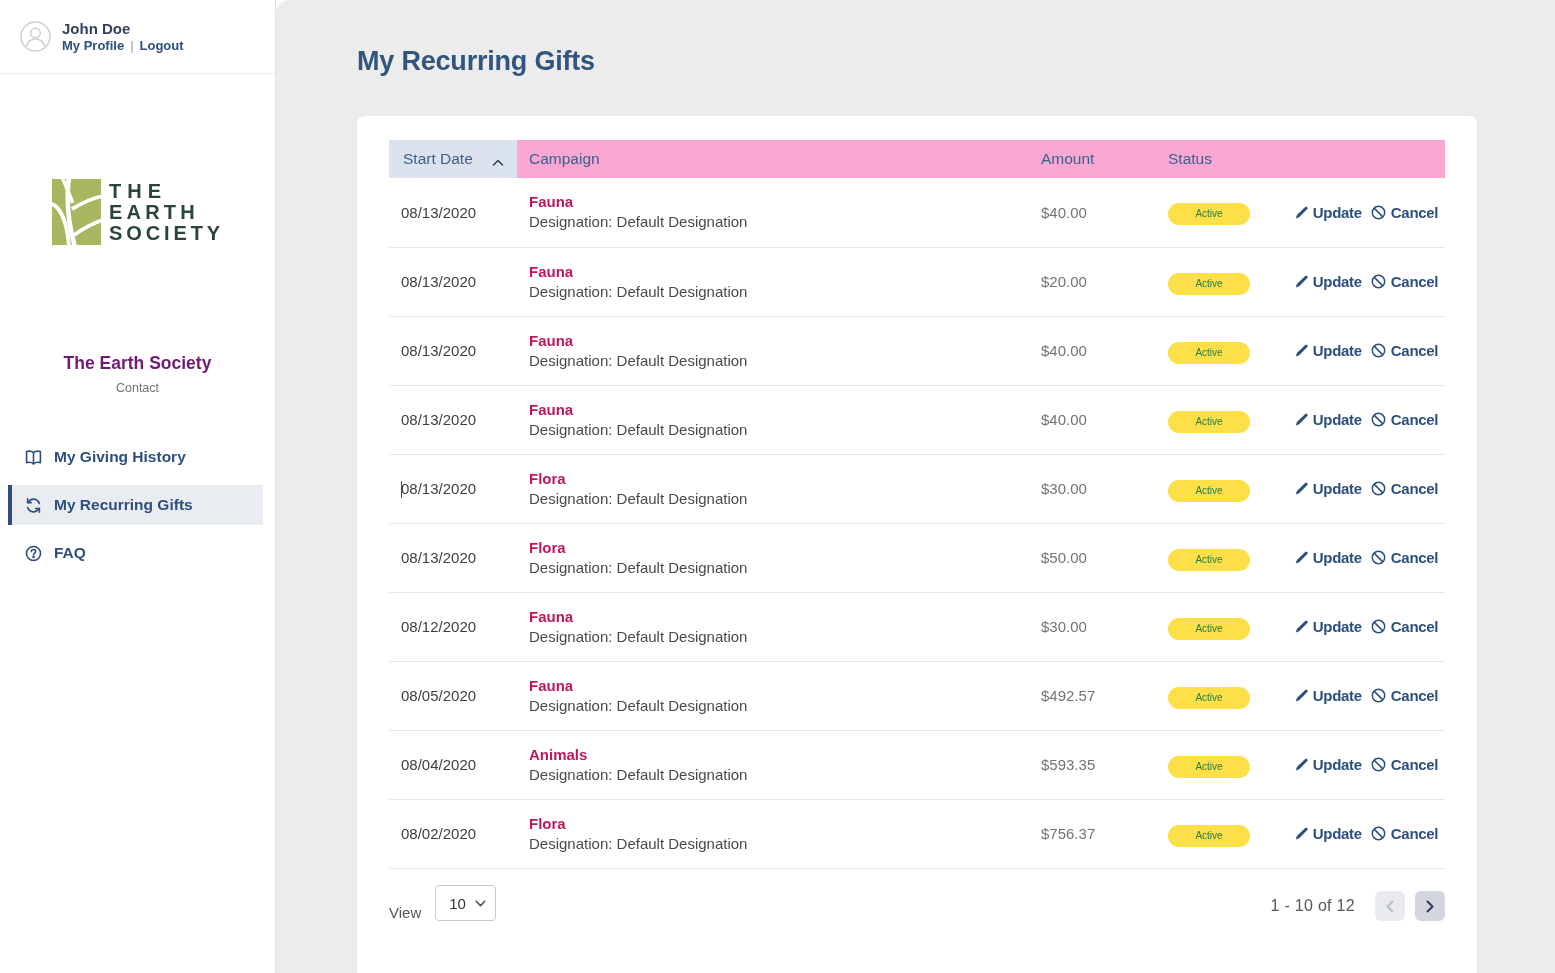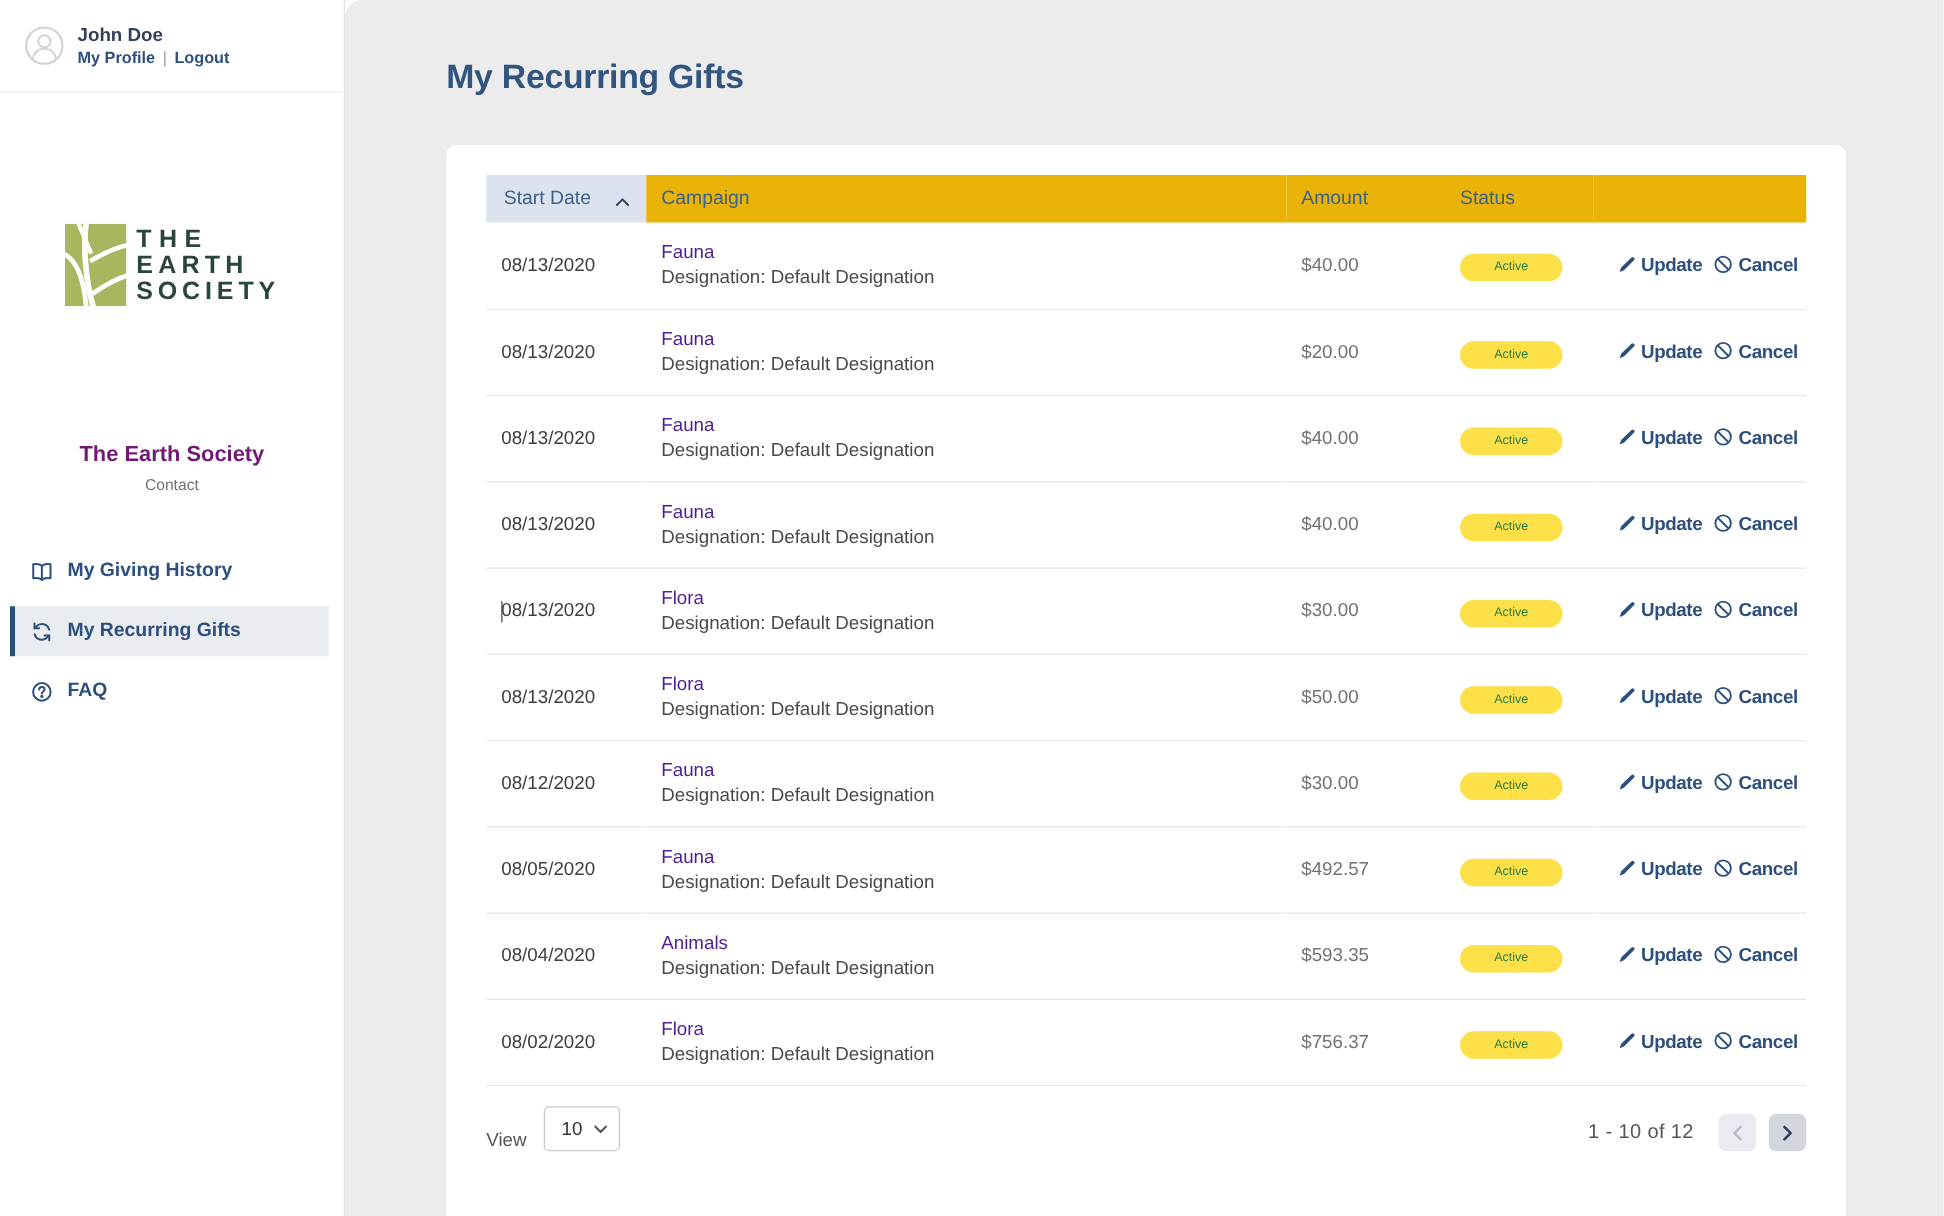--- a/index.html
+++ b/index.html
@@ -22,31 +22,31 @@
   .nav-item { display:flex; align-items:center; height:40px; padding-left:17px; color:#2d4f7e; font-weight:bold; font-size:15.5px; margin:0 12px 8px 8px; }
   .nav-item svg { margin-right:12px; flex:0 0 auto; }
   .nav-item.active { background:#e9ecf1; border-left:4px solid #2d4f7e; padding-left:13px; margin-left:8px; }
 
   
   .main { flex:1; background:#ececec; border-top-left-radius:14px; position:relative; }
   h1 { position:absolute; left:81px; top:46px; font-size:27px; color:#32557f; letter-spacing:-0.2px; line-height:1.15; }
   .card { position:absolute; left:81px; top:116px; width:1120px; height:900px; background:#fff; border-radius:8px; padding:24px 32px; box-shadow:0 1px 2px rgba(0,0,0,0.04); }
 
   table.grid { width:100%; border-collapse:collapse; table-layout:fixed; }
-  .grid th { height:38px; background:#eab308; font-size:15.5px; font-weight:normal; color:#3c618c; text-align:left; vertical-align:middle; padding-left:12px; }
+  .grid th { height:38px; background:#f9a8d4; font-size:15.5px; font-weight:normal; color:#3c618c; text-align:left; vertical-align:middle; padding-left:12px; }
   .grid th.sorted { background:#dce3ee; position:relative; }
   .grid col.c-date  { width:128px; }
   .grid col.c-camp  { width:512px; }
   .grid col.c-amt   { width:127px; }
   .grid col.c-status{ width:119px; }
   .grid col.c-act   { width:170px; }
   .grid th.h-date { padding-left:14px; }
   .grid th .caret { position:absolute; right:13px; top:13px; }
   .grid td { border-bottom:1px solid #e6e6e6; height:69px; vertical-align:middle; font-size:15px; color:#3f3f3f; padding-left:12px; }
-  .camp-name { font-weight:normal; color:#4c1d95; line-height:20px; }
+  .camp-name { font-weight:bold; color:#be185d; line-height:20px; }
   .camp-des { color:#4a4a4a; line-height:20px; }
   .amt { font-weight:normal; color:#737373; }
   .badge { position:relative; top:2px; display:inline-block; width:82px; height:22px; line-height:22px; text-align:center; background:#fde047; color:#257d49; border-radius:11px; font-size:10px; }
   .grid td.actions { white-space:nowrap; color:#2d4f7e; font-weight:bold; font-size:15px; letter-spacing:-0.3px;text-align:center; }
   .actions svg { vertical-align:-2px; }
   .actions .lbl { margin-left:5px; }
   .actions .gap { display:inline-block; width:9px; }
 
   .tfoot { position:absolute; left:32px; right:32px; top:769px; height:36px; display:flex; align-items:flex-end; }
   .view-lbl { color:#565656; font-size:15px; margin-right:14px; }

